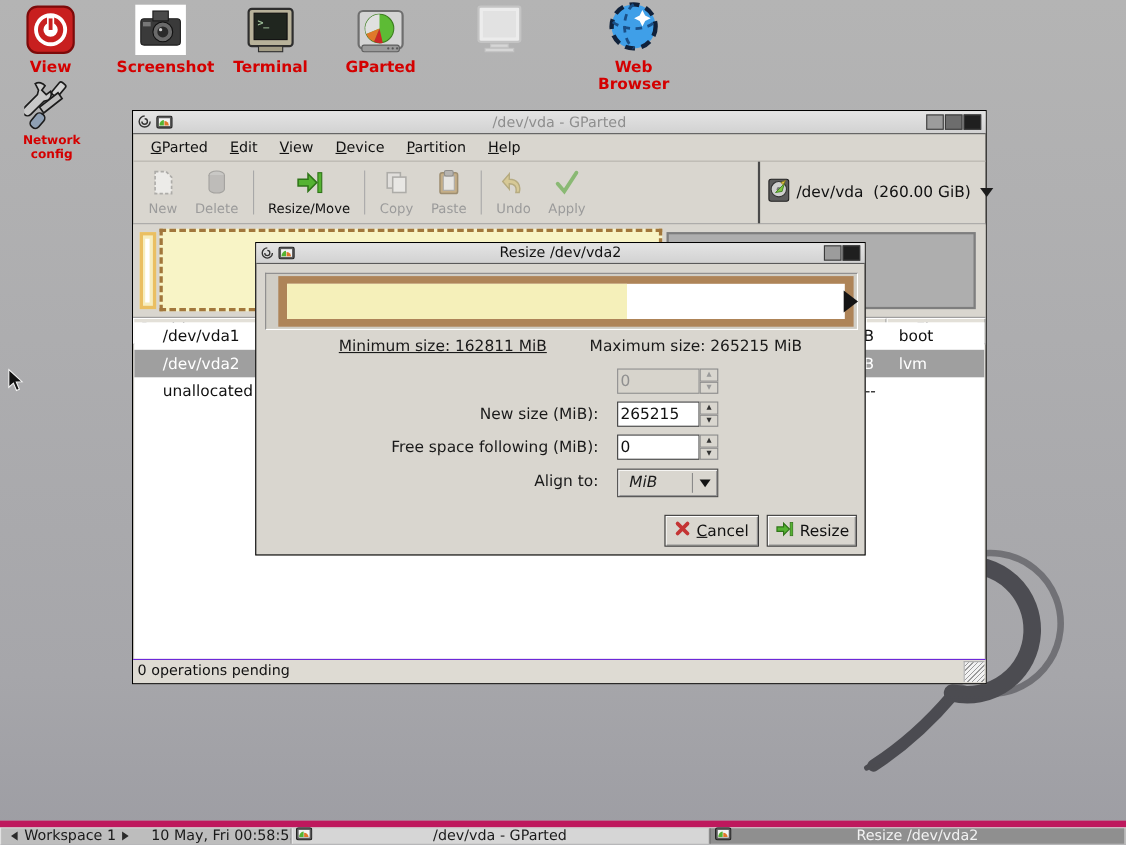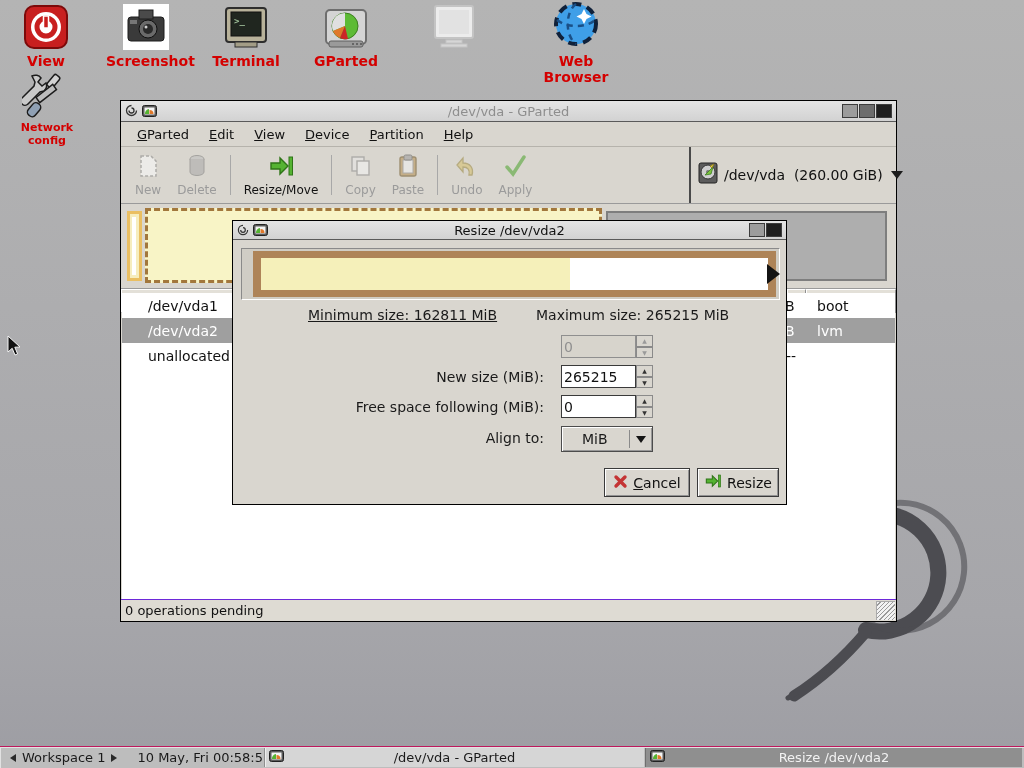--- a/index.html
+++ b/index.html
@@ -92,34 +92,34 @@
   .frow label { position:absolute; right:242px; line-height:24px; white-space:nowrap; }
   .frow.dis label { color:#8f8f8f; }
   .spin { position:absolute; left:328px; top:0; width:92px; height:23px; display:flex; }
   .spin input { width:75px; height:23px; border:1px solid #3a3a3a; font:14px "DejaVu Sans",sans-serif; padding:0 2px; background:#fff; color:#111; }
   .frow.dis .spin input { background:#d7d4cc; color:#909090; border-color:#8f8f8f; }
   .spincol { display:flex; flex-direction:column; width:17px; }
   .spinbtn { flex:1; background:#d9d6cf; border:1px solid #8a8a8a; font-size:6px; line-height:9px; text-align:center; color:#333; }
   .frow.dis .spinbtn { color:#9a9a9a; }
   .combo { position:absolute; left:328px; top:0; width:92px; height:26px; background:#d9d6cf; border:1px solid #4c4c4c;
            box-shadow:inset 1px 1px 0 #fff, inset -1px -1px 0 #979797; display:flex; align-items:center; }
-  .combo .cval { padding-left:20px; flex:1; }
+  .combo .cval { padding-left:10px; flex:1;font-style:italic; }
   .combo .csep { width:1px; background:#8a8a8a; align-self:stretch; margin:3px 0; }
   .combo .carrow { width:0; height:0; border:5px solid transparent; border-top:7px solid #141414; margin:6px 6px 0 6px; }
   .dbtn { position:absolute; top:247px; height:29px; background:#d9d6cf; border:1px solid #3a3a3a;
           box-shadow:inset 1px 1px 0 #fff, inset -1px -1px 0 #929292; display:flex; align-items:center; justify-content:center; gap:5px;
           font-size:14px; color:#111; }
   .dbtn .lbl { display:inline-block; }
   .dbtn.cancel { left:371px; width:86px; }
   .dbtn.cancel .lbl::first-letter { text-decoration:underline; }
   .dbtn.resize { left:464px; width:82px; }
 
   
   #taskbar { position:absolute; left:0; bottom:0; width:1024px; height:22px; background:#bdbdbd; z-index:40;
-             border-top:1px solid #be185d; box-shadow:inset 0 1px 0 #e2e2e2, inset 1px 0 0 #e2e2e2; font-size:13px; color:#1a1a1a; }
+             border-top:6px solid #be185d; box-shadow:inset 0 1px 0 #e2e2e2, inset 1px 0 0 #e2e2e2; font-size:13px; color:#1a1a1a; }
   .tkleft { position:absolute; left:6px; top:0; bottom:0; display:flex; align-items:center; gap:6px; }
   .tri { width:0; height:0; display:inline-block; }
   .tri.l { border:4px solid transparent; border-right:6px solid #2a2a2a; }
   .tri.r { border:4px solid transparent; border-left:6px solid #2a2a2a; }
   .tkclock { margin:0 10px; white-space:nowrap; }
   .task { position:absolute; top:1px; bottom:1px; display:flex; align-items:center; }
   .task .ticon { margin-left:4px; }
   .task .ttext { position:absolute; left:0; right:0; text-align:center; white-space:nowrap; overflow:hidden; }
   .task1 { left:264px; width:380px; background:#d6d6d6; border-left:1px solid #8f8f8f; box-shadow:inset 1px 0 0 #efefef; }
   .task2 { left:645px; right:2px; background:#8f8f8f; color:#f2f2f2; border-left:1px solid #6f6f6f; }

